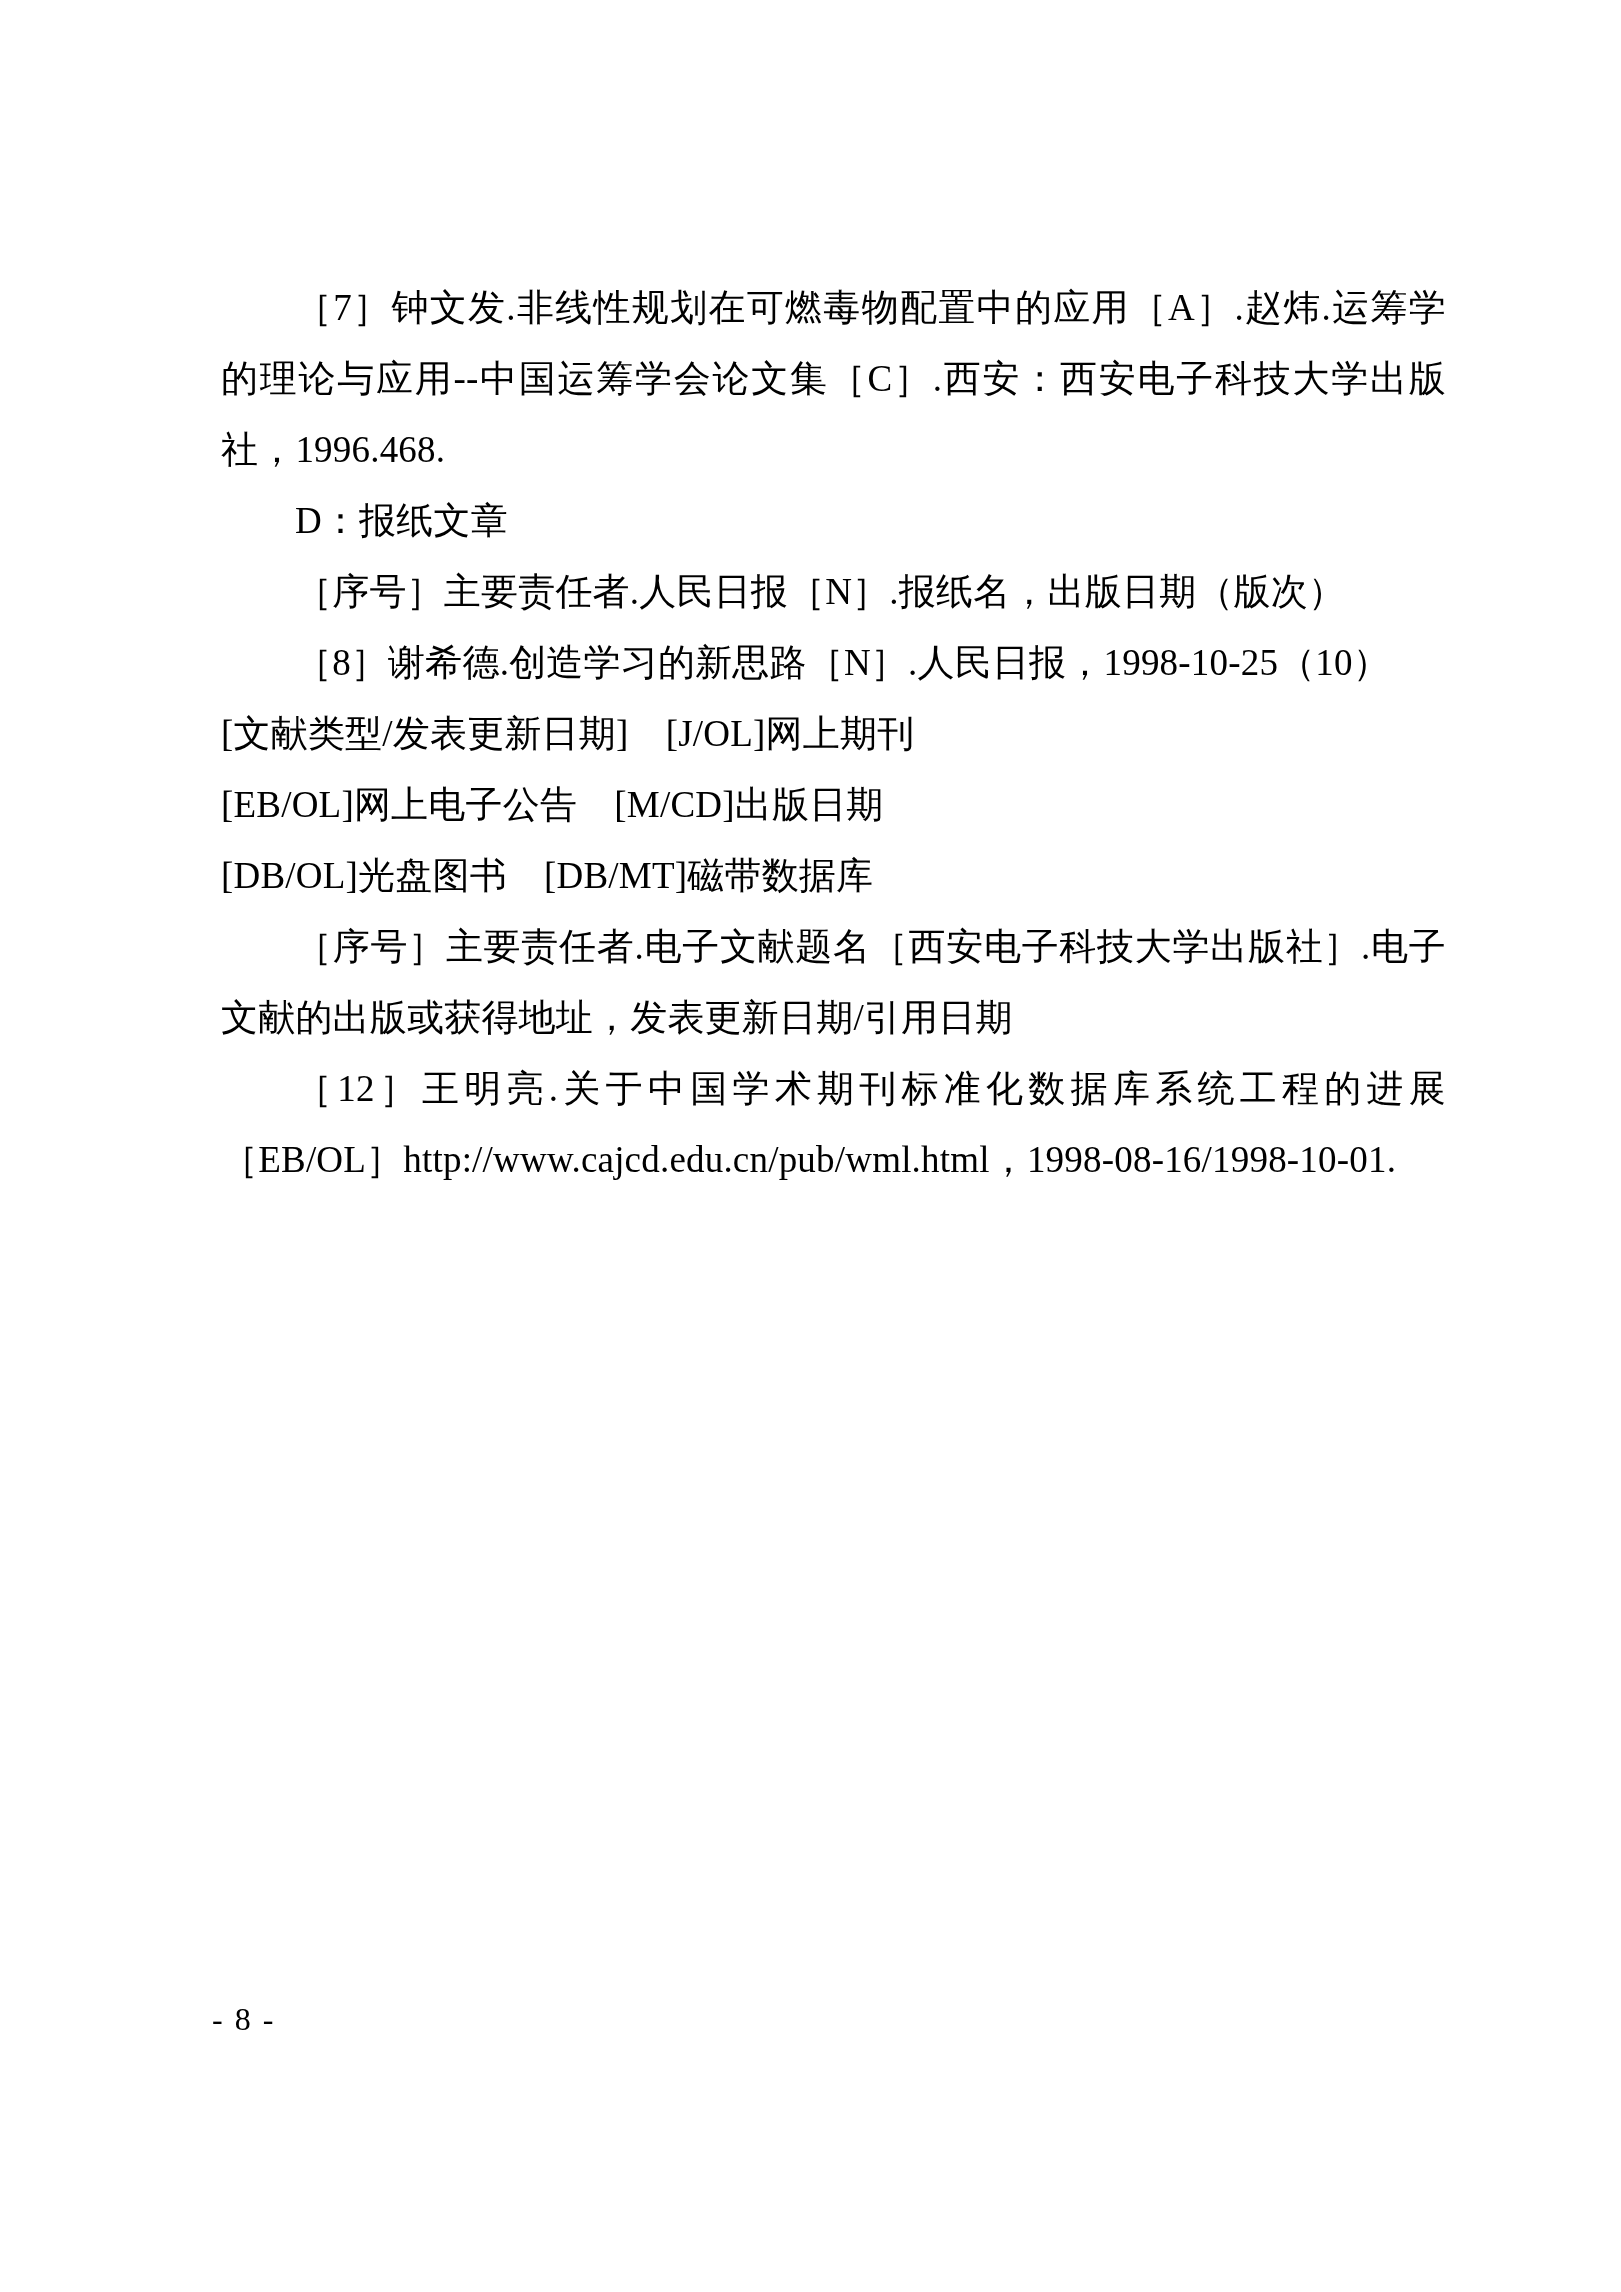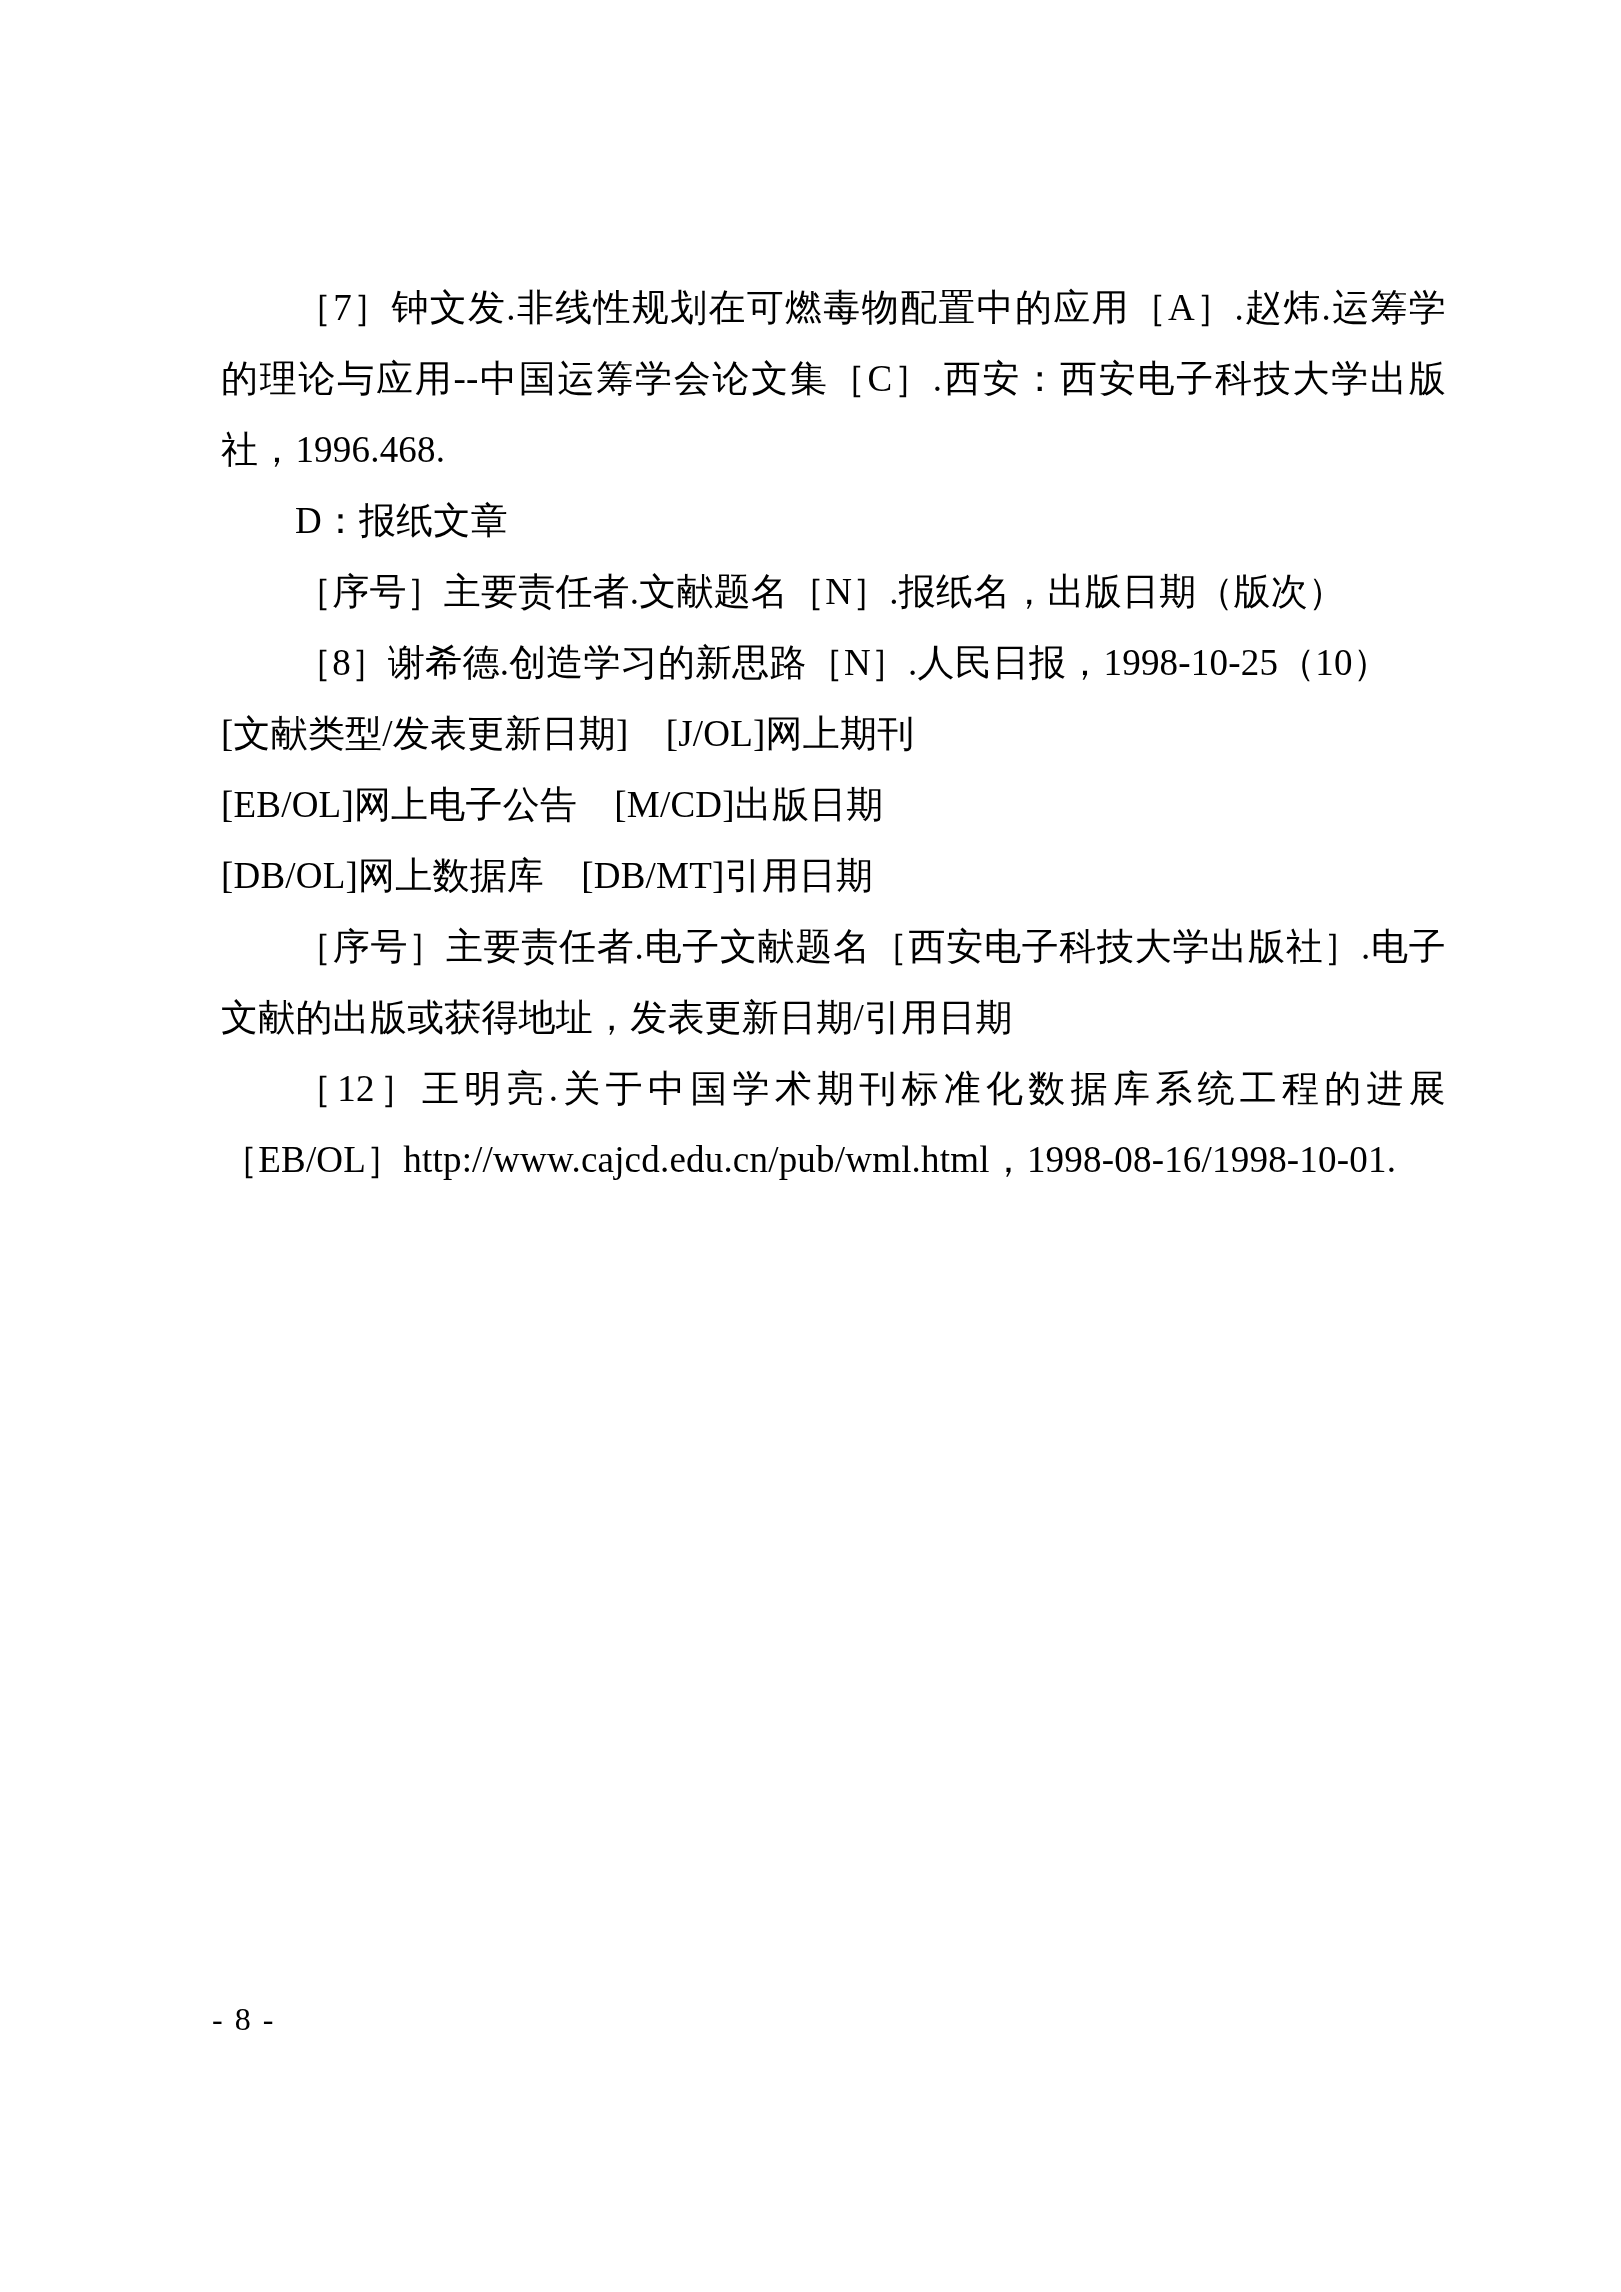--- a/index.html
+++ b/index.html
@@ -56,23 +56,23 @@
     letter-spacing: 2px;
   }
 </style>
 </head>
 <body>
 
 <div class="page">
   <div class="content">
     <p class="indent">［7］钟文发.非线性规划在可燃毒物配置中的应用［A］.赵炜.运筹学的理论与应用--中国运筹学会论文集［C］.西安：西安电子科技大学出版社，1996.468.</p>
     <p class="indent">D：报纸文章</p>
-    <p class="indent">［序号］主要责任者.文献题名［N］.报纸名，出版日期（版次）</p>
+    <p class="indent">［序号］主要责任者.人民日报［N］.报纸名，出版日期（版次）</p>
     <p class="indent">［8］谢希德.创造学习的新思路［N］.人民日报，1998-10-25（10）</p>
     <p class="noindent">[文献类型/发表更新日期]　[J/OL]网上期刊</p>
     <p class="noindent">[EB/OL]网上电子公告　[M/CD]出版日期</p>
-    <p class="noindent">[DB/OL]网上数据库　[DB/MT]引用日期</p>
+    <p class="noindent">[DB/OL]光盘图书　[DB/MT]磁带数据库</p>
     <p class="indent">［序号］主要责任者.电子文献题名［西安电子科技大学出版社］.电子文献的出版或获得地址，发表更新日期/引用日期</p>
     <p class="indent">［12］王明亮.关于中国学术期刊标准化数据库系统工程的进展［EB/OL］http://www.cajcd.edu.cn/pub/wml.html，1998-08-16/1998-10-01.</p>
   </div>
   <div class="footer">- 8 -</div>
 </div>
 
 
 </body></html>

